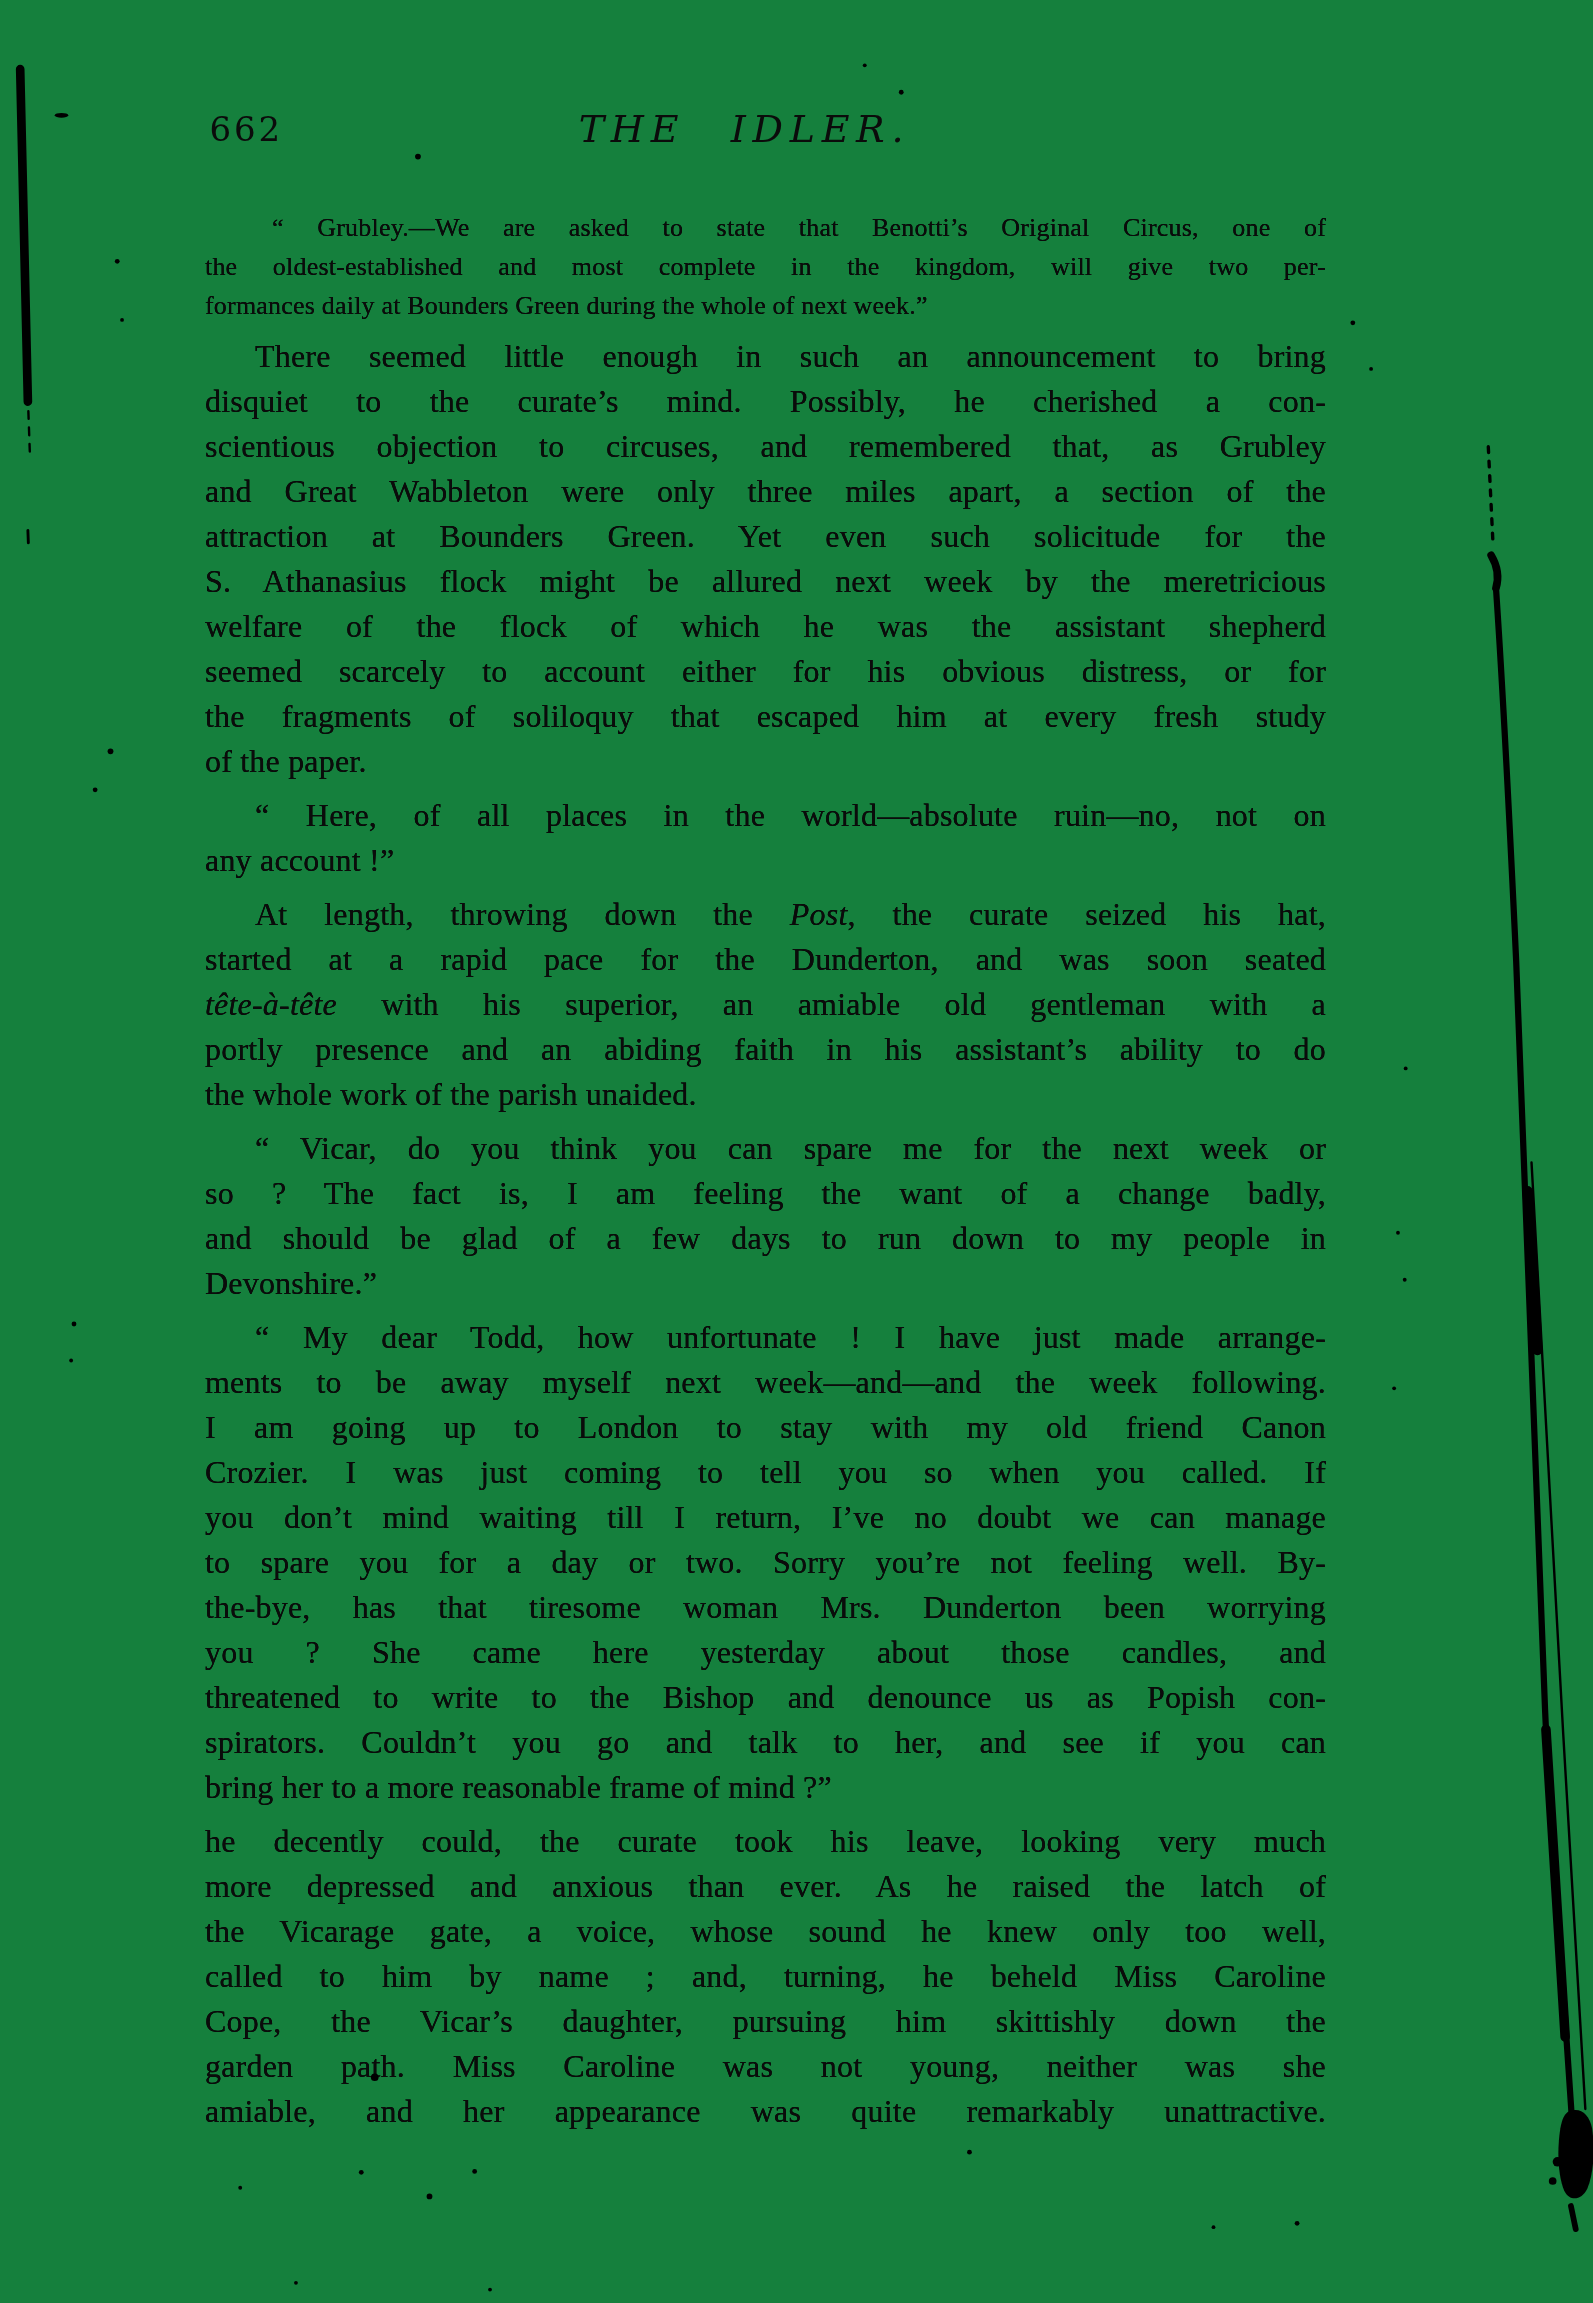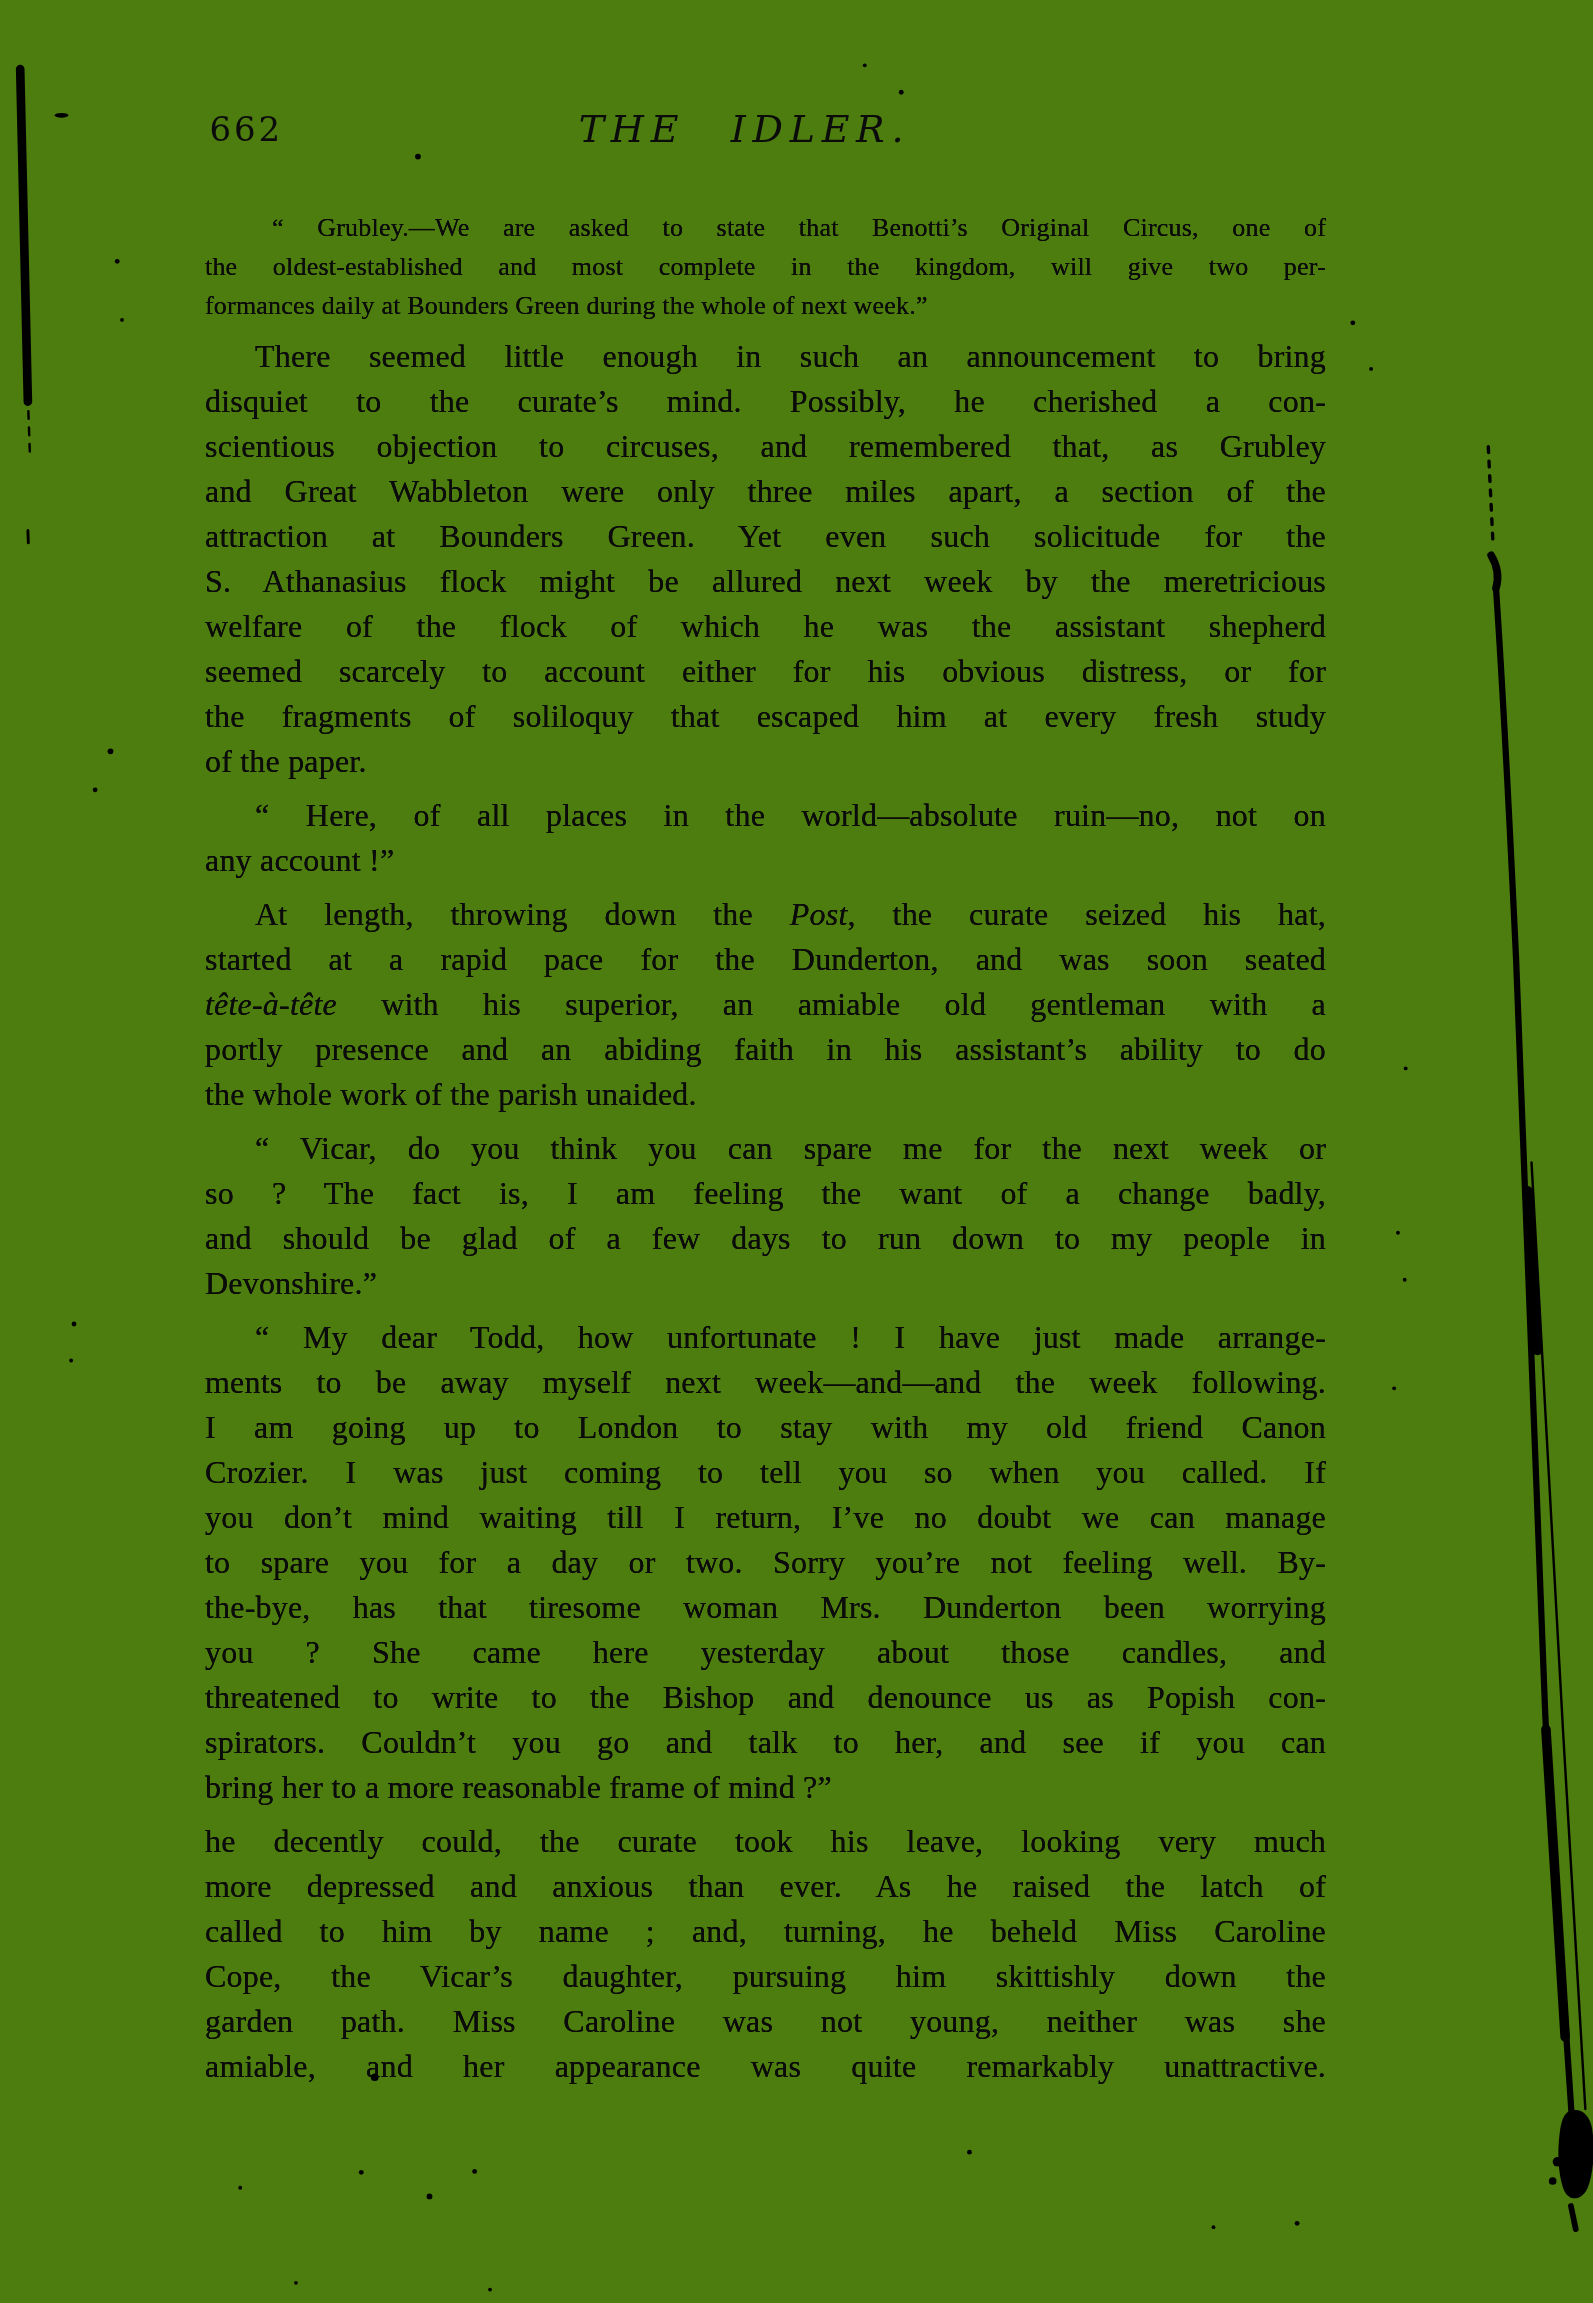--- a/index.html
+++ b/index.html
@@ -4,21 +4,21 @@
 <style>
   html, body {
     margin: 0;
     padding: 0;
     background: #ffffff;
   }
   .page {
     position: relative;
     width: 1594px;
     height: 2304px;
-    background: #4d7c0f;
+    background: #15803d;
     overflow: hidden;
     font-family: "DejaVu Serif", "Liberation Serif", serif;
     color: #0b0b0b;
   }
   .content {
     position: absolute;
     left: 196px;
     top: 108px;
     width: 1139px;
   }
@@ -147,20 +147,21 @@
           <div class="line">to spare you for a day or two.  Sorry you’re not feeling well.  By-</div>
           <div class="line">the-bye, has that tiresome woman Mrs. Dunderton been worrying</div>
           <div class="line">you ?  She came here yesterday about those candles, and</div>
           <div class="line">threatened to write to the Bishop and denounce us as Popish con-</div>
           <div class="line">spirators.  Couldn’t you go and talk to her, and see if you can</div>
           <div class="line last">bring her to a more reasonable frame of mind ?”</div>
         </div>
         <div class="para body justify-last">
           <div class="line">he decently could, the curate took his leave, looking very much</div>
           <div class="line">more depressed and anxious than ever.  As he raised the latch of</div>
+          <div class="line">the Vicarage gate, a voice, whose sound he knew only too well,</div>
           <div class="line">called to him by name ; and, turning, he beheld Miss Caroline</div>
           <div class="line">Cope, the Vicar’s daughter, pursuing him skittishly down the</div>
           <div class="line">garden path.  Miss Caroline was not young, neither was she</div>
           <div class="line last">amiable, and her appearance was quite remarkably unattractive.</div>
         </div>
       </div>
   </div>
 
   <svg class="artifacts" viewBox="0 0 1659 2398" xmlns="http://www.w3.org/2000/svg">
     <g stroke="#000000" fill="none" stroke-linecap="round">

